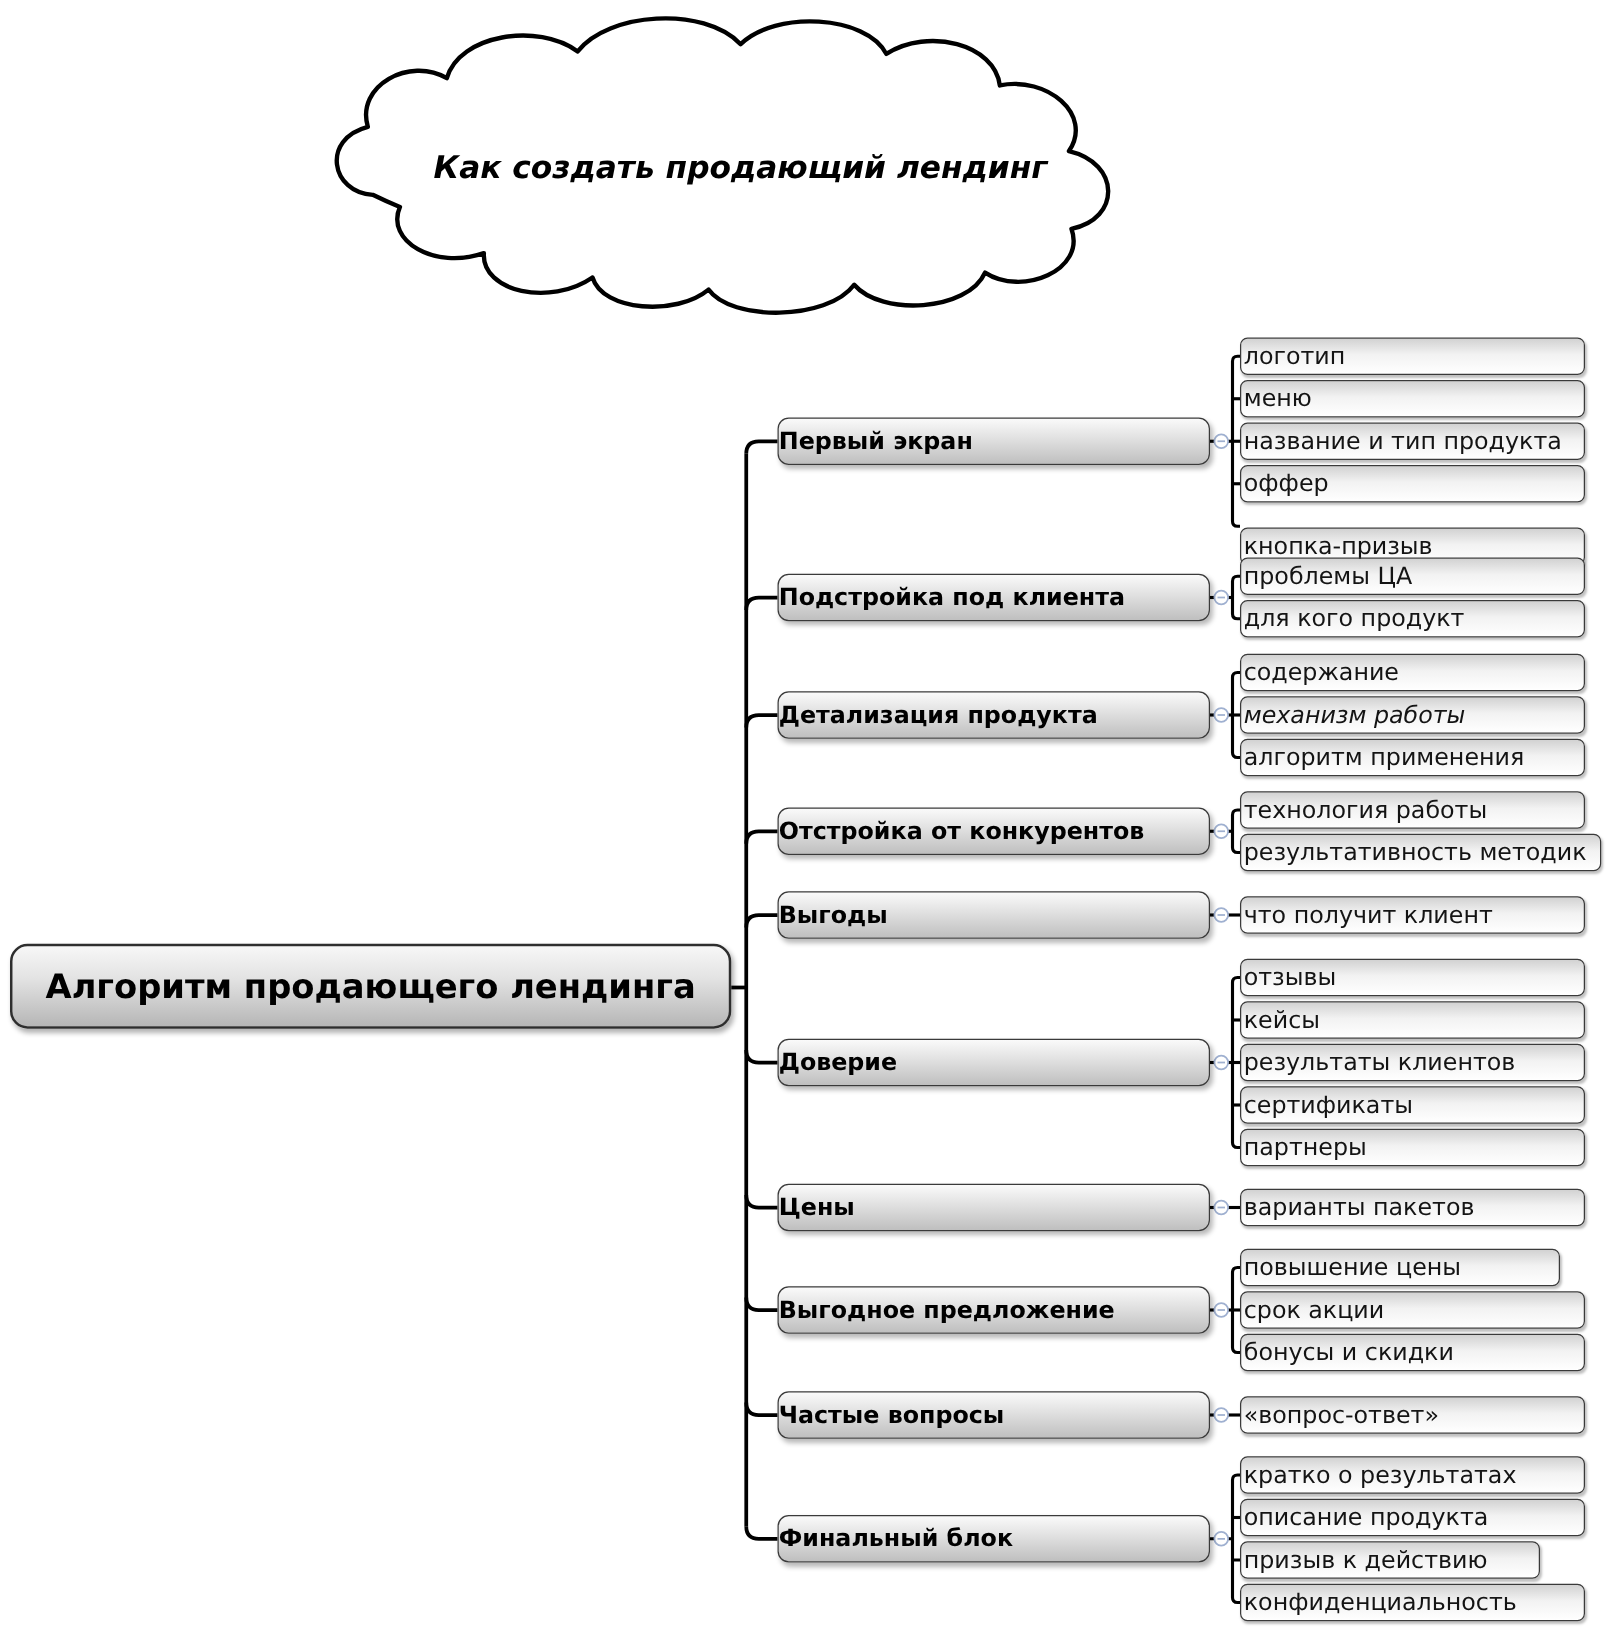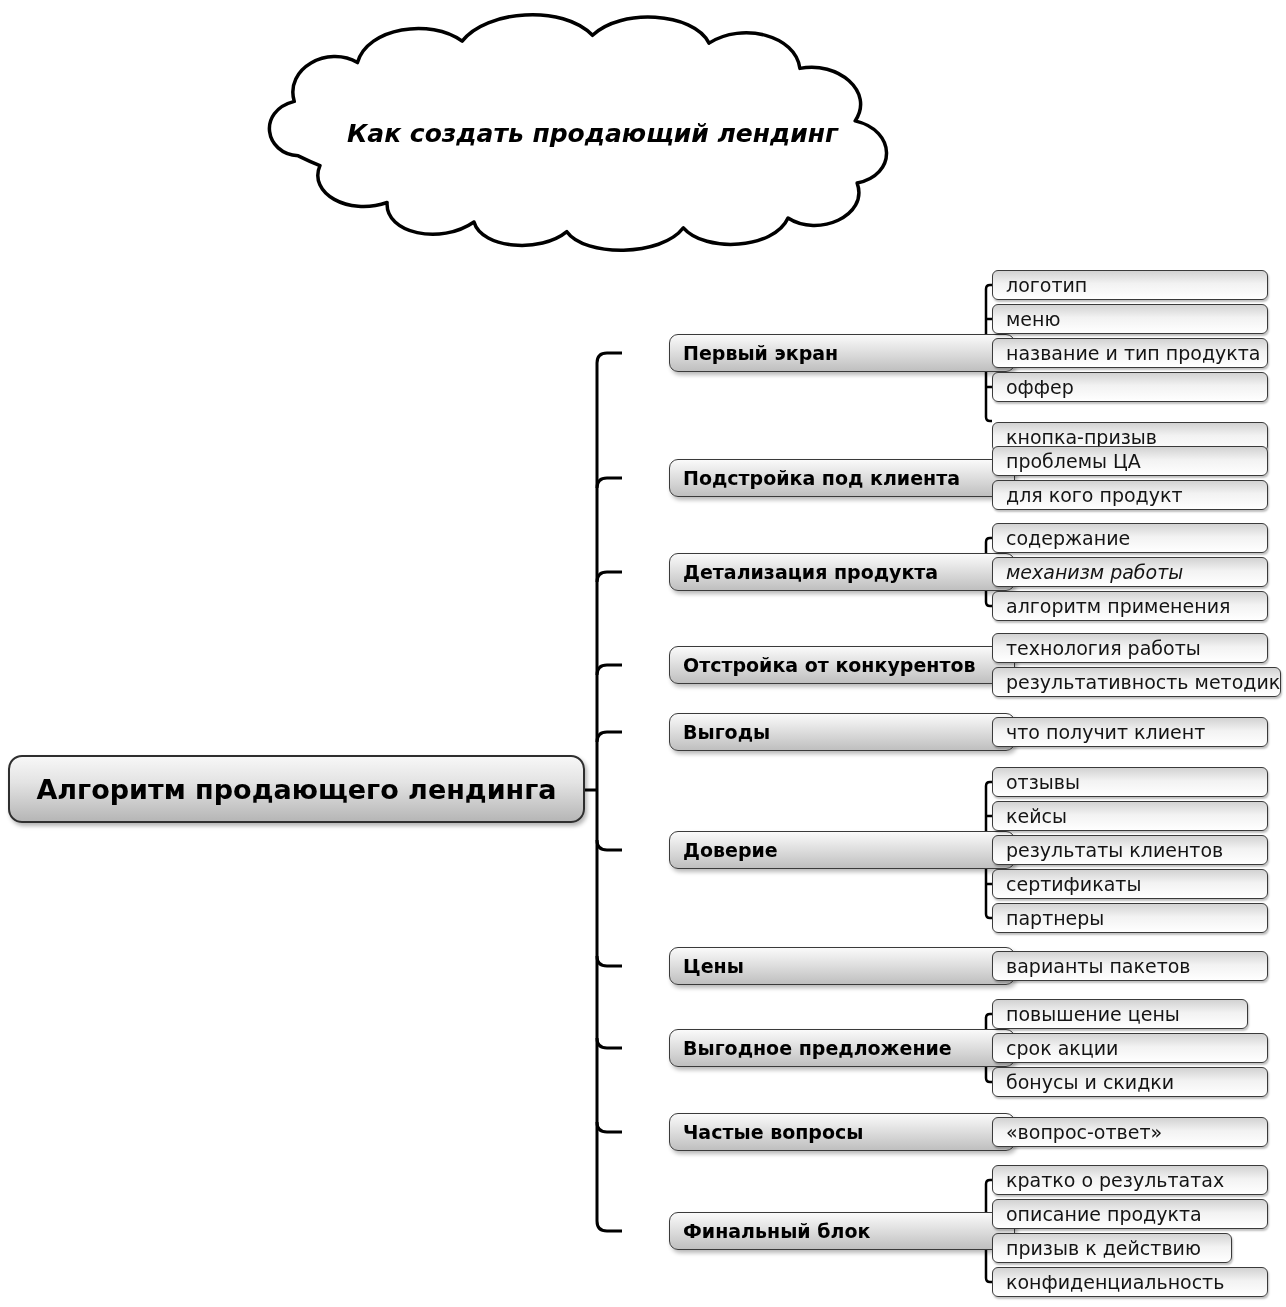--- a/index.html
+++ b/index.html
@@ -24,30 +24,29 @@
     box-shadow:2px 3px 4px rgba(0,0,0,0.30);
     display:flex;align-items:center;justify-content:center;
     font-size:27px;font-weight:bold;color:#000;
   }
   .branch{
     left:622px;width:346px;height:38px;
     border:1.5px solid #3a3a3a;border-radius:9px;
     background:linear-gradient(180deg,#fafafa 0%,#e0e0e0 45%,#bfbfbf 100%);
     box-shadow:2px 3px 4px rgba(0,0,0,0.28);
     display:flex;align-items:center;
-    padding-left:13px;
-    font-size:19px;font-weight:bold;color:#000;margin-left:47px;
+    font-size:19px;font-weight:bold;color:#000;
   }
   .child{
     left:992px;height:30px;
     border:1.5px solid #3a3a3a;border-radius:6px;
     background:linear-gradient(180deg,#d2d2d2 0%,#f2f2f2 45%,#ffffff 100%);
     box-shadow:1px 2px 2px rgba(0,0,0,0.25);
     display:flex;align-items:center;
-    padding-left:13px;
+    padding-left:2px;
     font-size:19px;font-weight:normal;color:#141414;
   }
   .cloud-wrap{position:absolute;left:237px;top:12px;width:711px;height:243px;}
   .cloud-wrap svg{position:absolute;left:0;top:0;width:100%;height:100%;}
   .cloud-title{
     position:absolute;left:0;top:0;width:100%;height:100%;
     display:flex;align-items:center;justify-content:center;
     font-size:25px;font-weight:bold;font-style:italic;color:#000;
     white-space:nowrap;
   }

